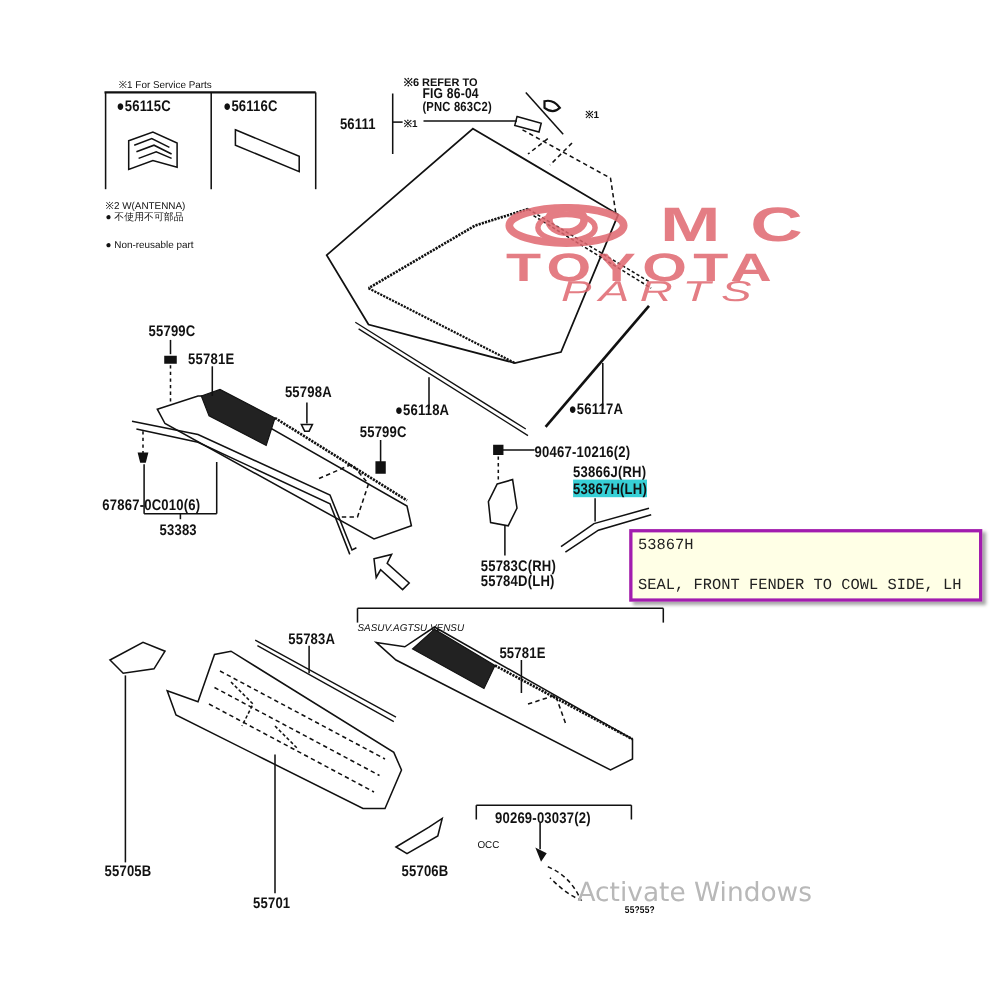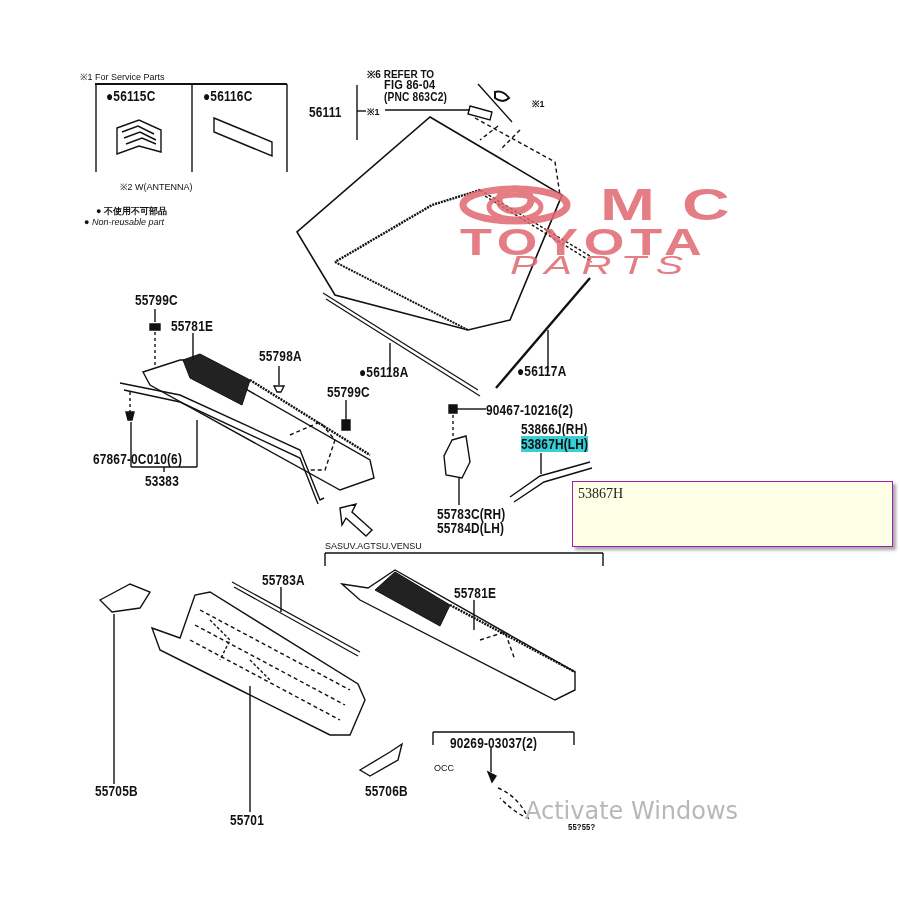--- a/index.html
+++ b/index.html
@@ -1,21 +1,21 @@
 <!DOCTYPE html>
 <html><head>
 <meta charset="utf-8">
 <style>
   html, body { margin:0; padding:0; background:#ffffff; }
   body { width:900px; height:900px; position:relative; overflow:hidden; font-family:"DejaVu Sans Mono", monospace; }
   .lbl { position:absolute; font-family:"Liberation Sans Narrow","Liberation Sans", sans-serif; font-weight:bold; font-size:14px; color:#111; letter-spacing:0.2px; white-space:nowrap; transform:scaleX(0.85); transform-origin:left top; }
   .small { position:absolute; font-family:"Liberation Sans", sans-serif; font-size:9px; color:#111; white-space:nowrap; }
   svg.art { position:absolute; left:0; top:0; }
   .hl { background:#37d0d6; }
-  .tooltip { position:absolute; left:572px; top:481px; width:321px; height:66px; background:#ffffe6; border:1px solid #a21caf; box-shadow:3px 3px 3px rgba(0,0,0,0.35); font-family:Liberation Serif, serif; font-size:14px; color:#222; box-sizing:border-box; padding:4px 5px; }
+  .tooltip { position:absolute; left:572px; top:481px; width:321px; height:66px; background:#ffffe6; border:3px solid #a21caf; box-shadow:3px 3px 3px rgba(0,0,0,0.35); font-family:Liberation Mono, monospace; font-size:14px; color:#222; box-sizing:border-box; padding:4px 5px; }
   .tooltip .tt-code { display:block; margin-bottom:20px; }
   .wm { position:absolute; font-family:"Liberation Sans", sans-serif; font-weight:bold; color:#e0676f; opacity:0.85; }
   .activate { position:absolute; left:525px; top:797px; font-family:"DejaVu Sans", sans-serif; font-size:24px; color:#b8b8b8;text-align:right; }
 </style>
 </head>
 <body>
 
 <svg class="art" width="900" height="900">
   <g fill="none" stroke="#111" stroke-width="1.4">
 
@@ -121,26 +121,26 @@
 
     <line x1="433" y1="732" x2="574" y2="732"></line>
     <line x1="433" y1="732" x2="433" y2="745"></line>
     <line x1="574" y1="732" x2="574" y2="745"></line>
     <line x1="491" y1="748" x2="491" y2="772"></line>
     <path d="M488 772 l8 4 l-4 6 z" fill="#111"></path>
     <path d="M498 788 q20 8 30 30 q-12 -4 -28 -20" stroke-dasharray="4 3"></path>
   </g>
 </svg>
 
-<div class="small" style="left:80px; top:70px;">※1 For Service Parts</div>
+<div class="small" style="left:108px; top:70px;">※1 For Service Parts</div>
 <div class="lbl" style="left:106px; top:88px;">●56115C</div>
 <div class="lbl" style="left:203px; top:88px;">●56116C</div>
-<div class="small" style="left:96px; top:180px;margin-left:24px;">※2 W(ANTENNA)</div>
-<div class="small" style="left:96px; top:205px;font-weight:bold;">● 不使用不可部品</div>
-<div class="small" style="left:84px; top:217px;font-style:italic;">● Non-reusable part</div>
+<div class="small" style="left:96px; top:180px;">※2 W(ANTENNA)</div>
+<div class="small" style="left:96px; top:191px;">● 不使用不可部品</div>
+<div class="small" style="left:96px; top:217px;">● Non-reusable part</div>
 
 <div class="small" style="left:367px; top:67px; font-weight:bold; font-size:10px;">※6 REFER TO</div>
 <div class="lbl" style="left:384px; top:77px; font-size:13px;">FIG 86-04</div>
 <div class="lbl" style="left:384px; top:90px; font-size:12px;">(PNC 863C2)</div>
 <div class="small" style="left:532px; top:97px; font-weight:bold;">※1</div>
 
 <div class="lbl" style="left:309px; top:104px;">56111</div>
 <div class="small" style="left:367px; top:105px; font-weight:bold;">※1</div>
 <div class="lbl" style="left:359px; top:364px;">●56118A</div>
 <div class="lbl" style="left:517px; top:363px;">●56117A</div>
@@ -151,21 +151,21 @@
 <div class="lbl" style="left:327px; top:384px;">55799C</div>
 <div class="lbl" style="left:93px; top:451px;">67867-0C010(6)</div>
 <div class="lbl" style="left:145px; top:473px;">53383</div>
 
 <div class="lbl" style="left:486px; top:402px;">90467-10216(2)</div>
 <div class="lbl" style="left:521px; top:421px;">53866J(RH)</div>
 <div class="lbl hl" style="left:521px; top:436px;">53867H(LH)</div>
 <div class="lbl" style="left:437px; top:506px;">55783C(RH)</div>
 <div class="lbl" style="left:437px; top:520px;">55784D(LH)</div>
 
-<div class="small" style="left:325px; top:541px;">SASUV.AGTSU.VENSU</div>
+<div class="small" style="left:325px; top:566px;font-style:italic;">SASUV.AGTSU.VENSU</div>
 <div class="lbl" style="left:262px; top:572px;">55783A</div>
 <div class="lbl" style="left:454px; top:585px;">55781E</div>
 
 <div class="lbl" style="left:95px; top:783px;">55705B</div>
 <div class="lbl" style="left:230px; top:812px;">55701</div>
 <div class="lbl" style="left:365px; top:783px;">55706B</div>
 
 <div class="small" style="left:434px; top:763px;">OCC</div>
 <div class="lbl" style="left:450px; top:735px;">90269-03037(2)</div>
 <div class="lbl" style="left:568px; top:822px; font-size:9px;">55?55?</div>
@@ -178,15 +178,16 @@
       <ellipse cx="515" cy="207" rx="26" ry="12" stroke-width="5"></ellipse>
     </g>
   </svg>
   <div class="wm" style="left:600px; top:180px; font-size:44px; letter-spacing:18px; transform:scaleX(1.5); transform-origin:left top;">MC</div>
   <div class="wm" style="left:460px; top:222px; font-size:36px; letter-spacing:4px; transform:scaleX(1.45); transform-origin:left top;">TOYOTA</div>
   <div class="wm" style="left:510px; top:250px; font-size:26px; font-style:italic; font-weight:normal; letter-spacing:6px; transform:scaleX(1.6); transform-origin:left top;">PARTS</div>
 </div>
 
 <div class="tooltip">
   <span class="tt-code">53867H</span>
+  <span>SEAL, FRONT FENDER TO COWL SIDE, LH</span>
 </div>
 
 <div class="activate">Activate Windows</div>
 
 </body></html>

